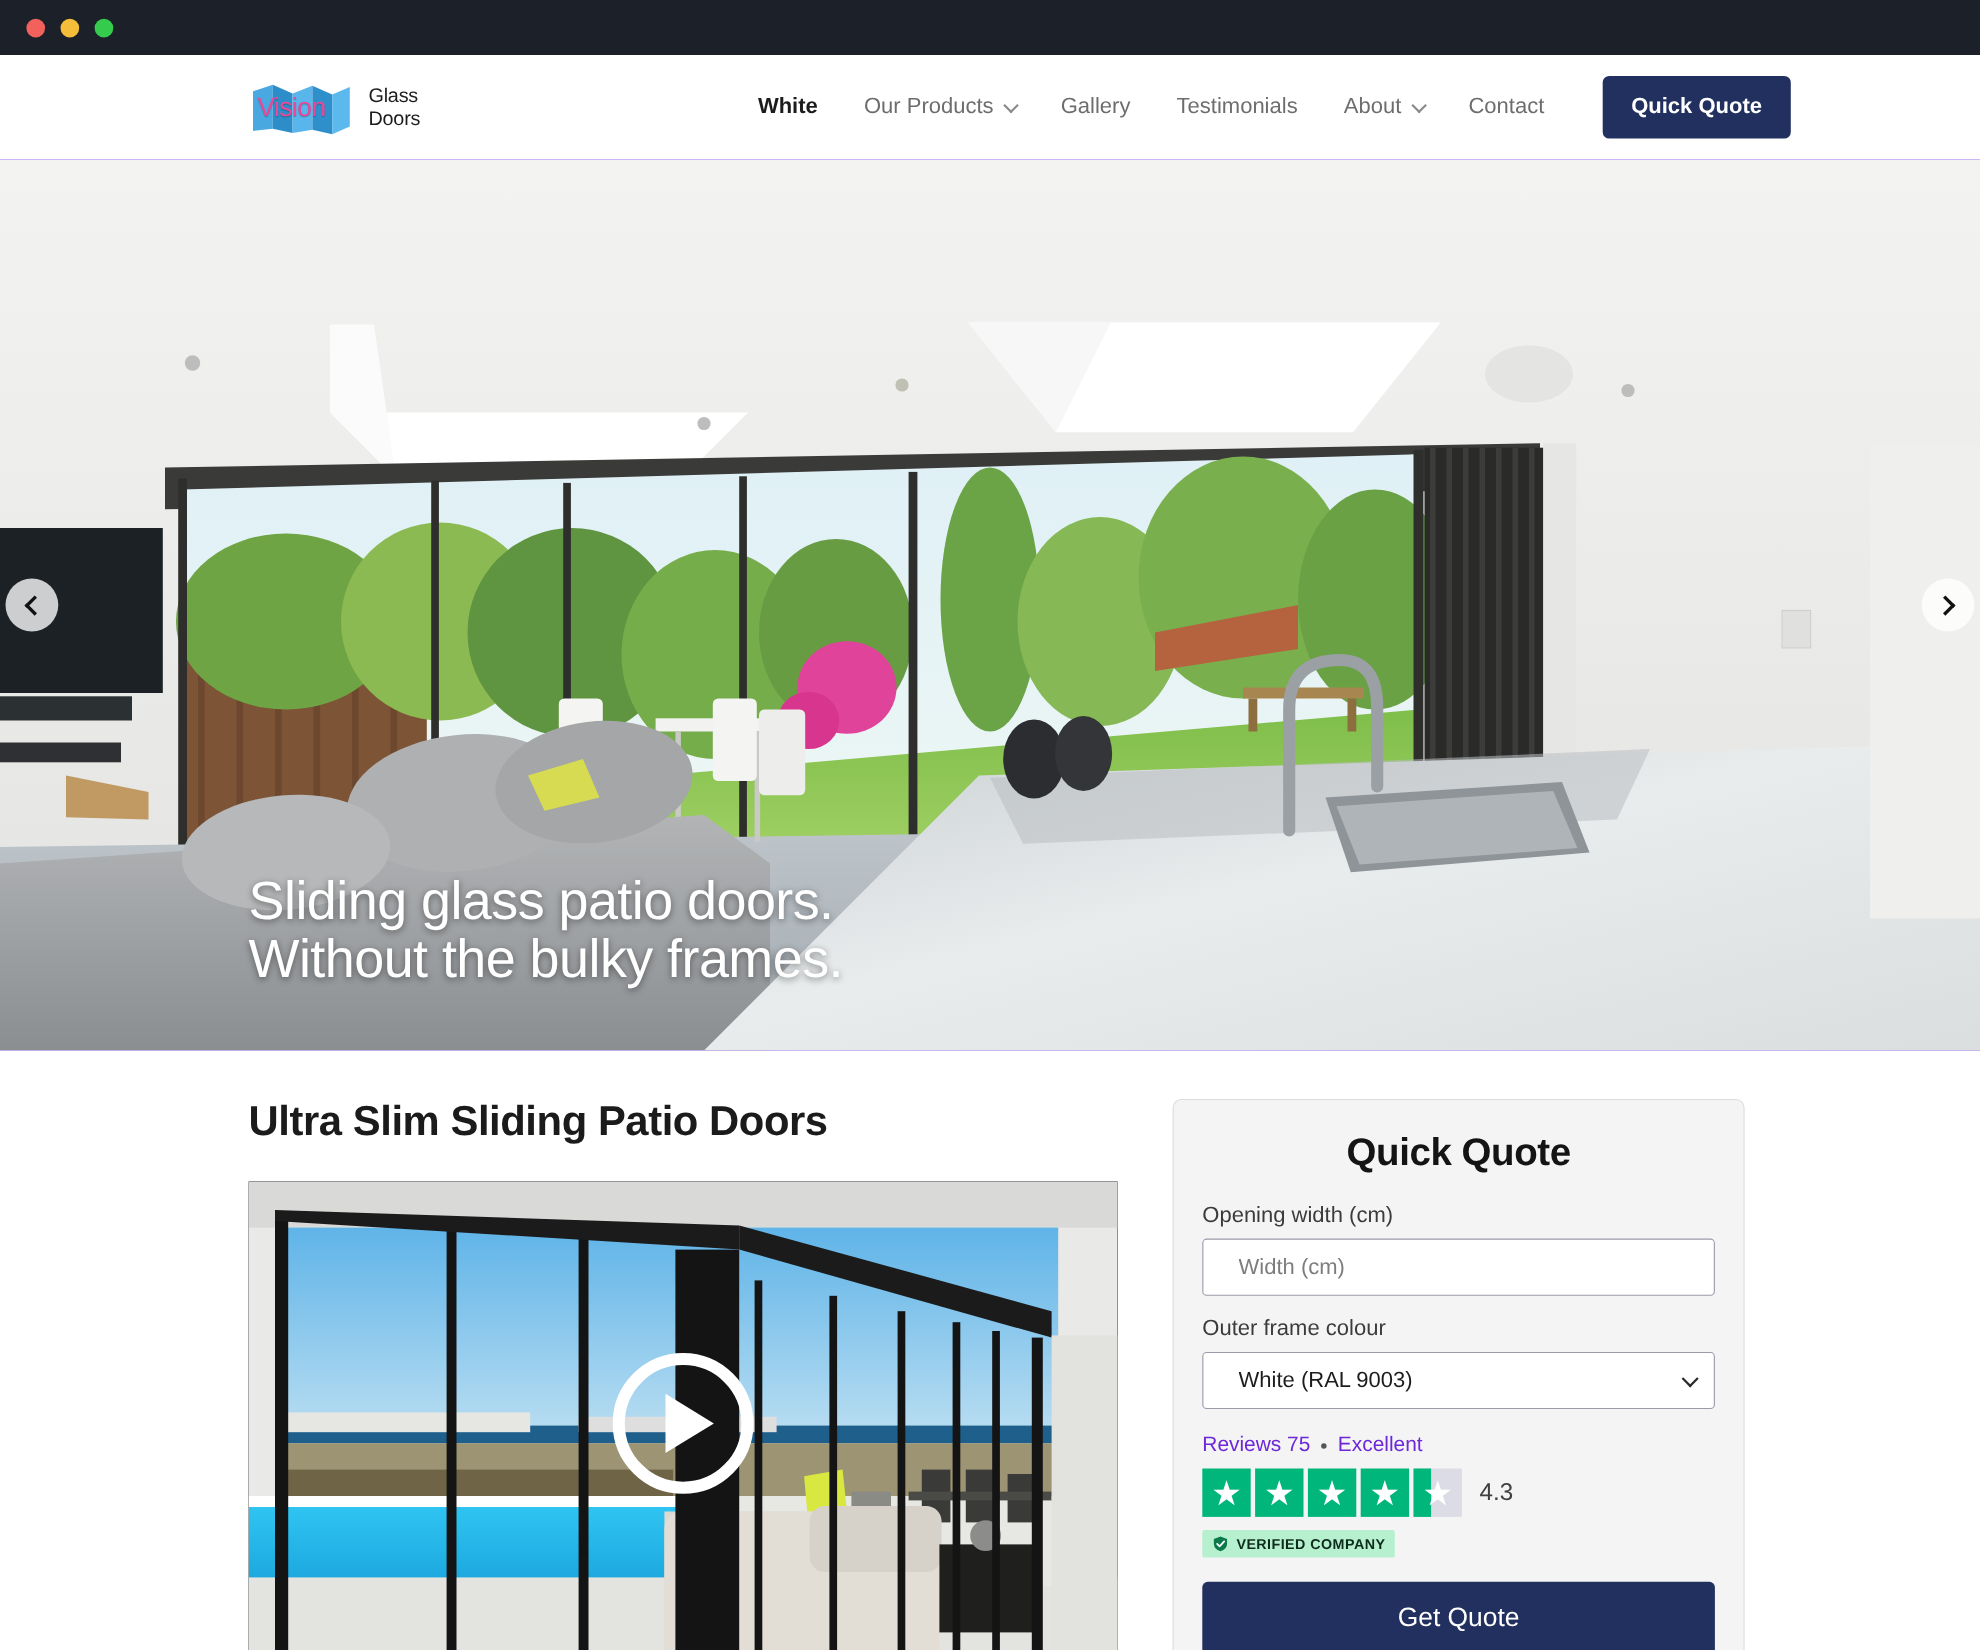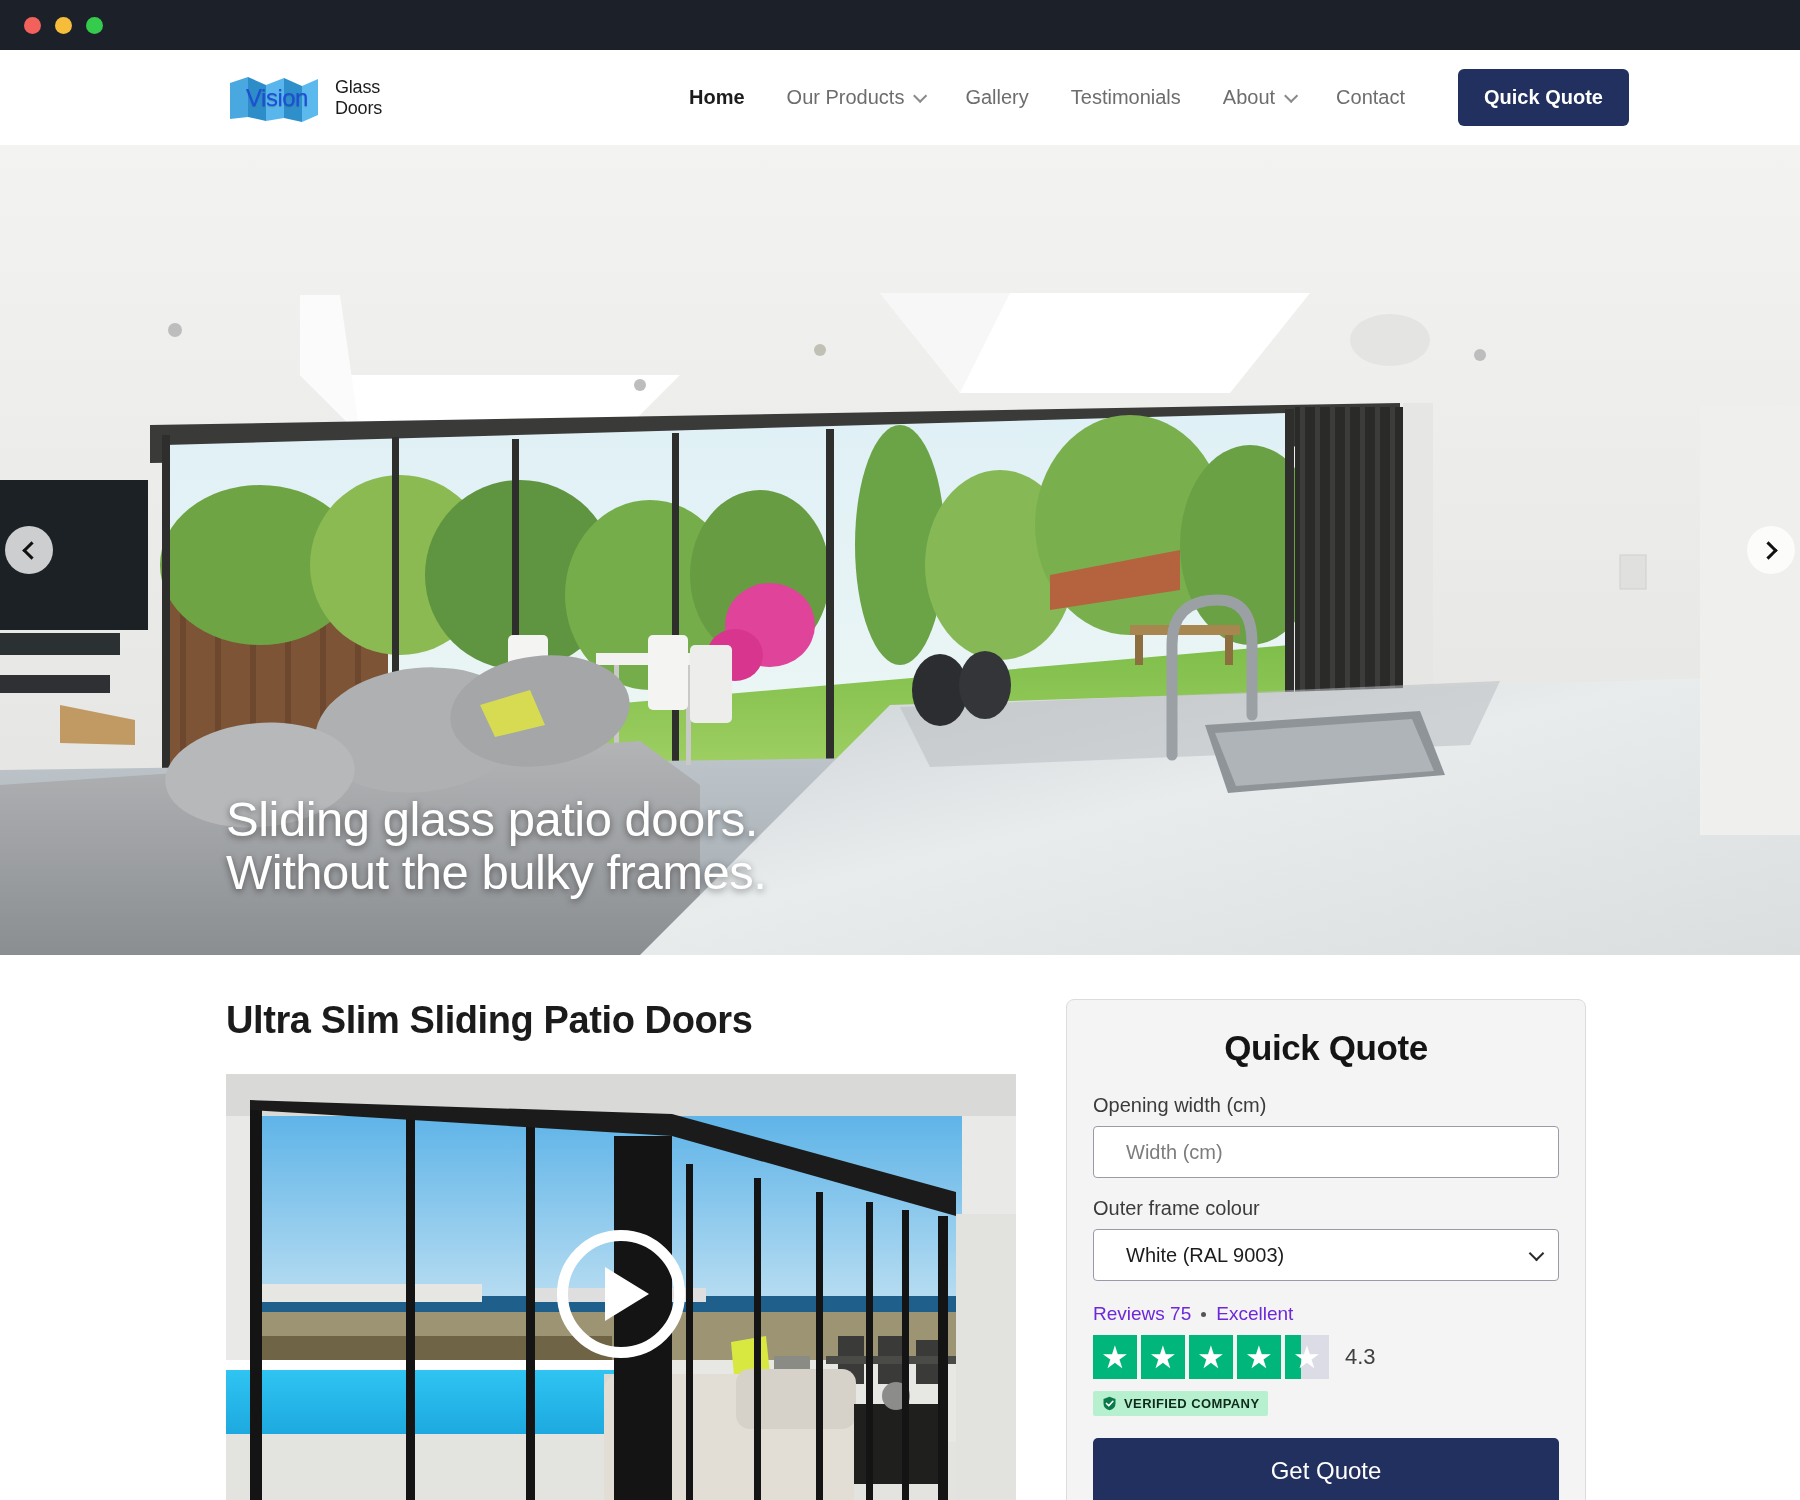--- a/index.html
+++ b/index.html
@@ -35,28 +35,27 @@
   }
   .logo-mark {
     position: relative;
     width: 98px; height: 50px;
     display: flex; align-items: center;
   }
   .logo-mark svg { display: block; }
   .logo-word {
     position: absolute; left: 6px; top: 50%;
     transform: translateY(-50%);
-    color: #1d4ed8;
+    color: #ec4899;
     font-size: 24px;
     font-weight: 400;
     letter-spacing: -0.5px;
     text-shadow: 0 1px 1px rgba(0,0,0,.25);
     font-family: "Liberation Sans", sans-serif;
     pointer-events: none;
-    margin-left: 12px;
   }
   .logo-text {
     margin-left: 9px;
     font-size: 18px;
     line-height: 21px;
     font-weight: 400;
     color: #1c1c1c;
     letter-spacing: -0.2px;
   }
 
@@ -304,21 +303,21 @@
       <span class="logo-word">Vision</span>
     </div>
     <div class="logo-text">
       <div>Glass</div>
       <div>Doors</div>
     </div>
   </div>
 
   <nav class="main-nav">
     <div class="nav-item active">
-      <span>Home</span>
+      <span>White</span>
     </div>
     <div class="nav-item">
       <span>Our Products</span>
       <i class="chev"></i>
     </div>
     <div class="nav-item">
       <span>Gallery</span>
     </div>
     <div class="nav-item">
       <span>Testimonials</span>

